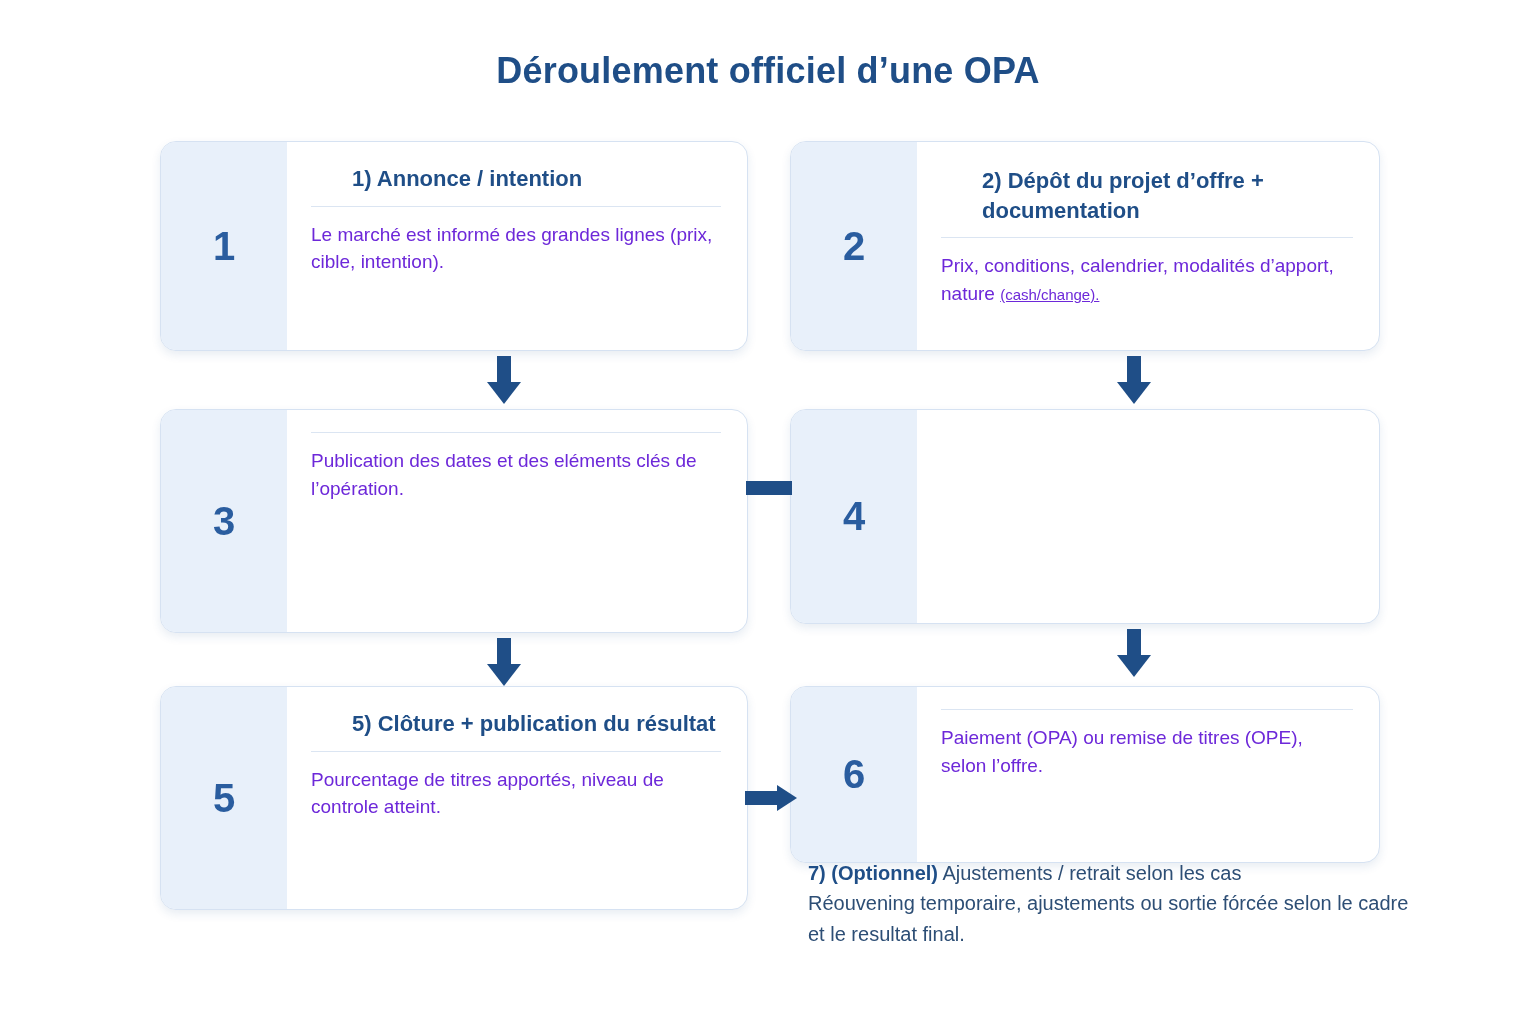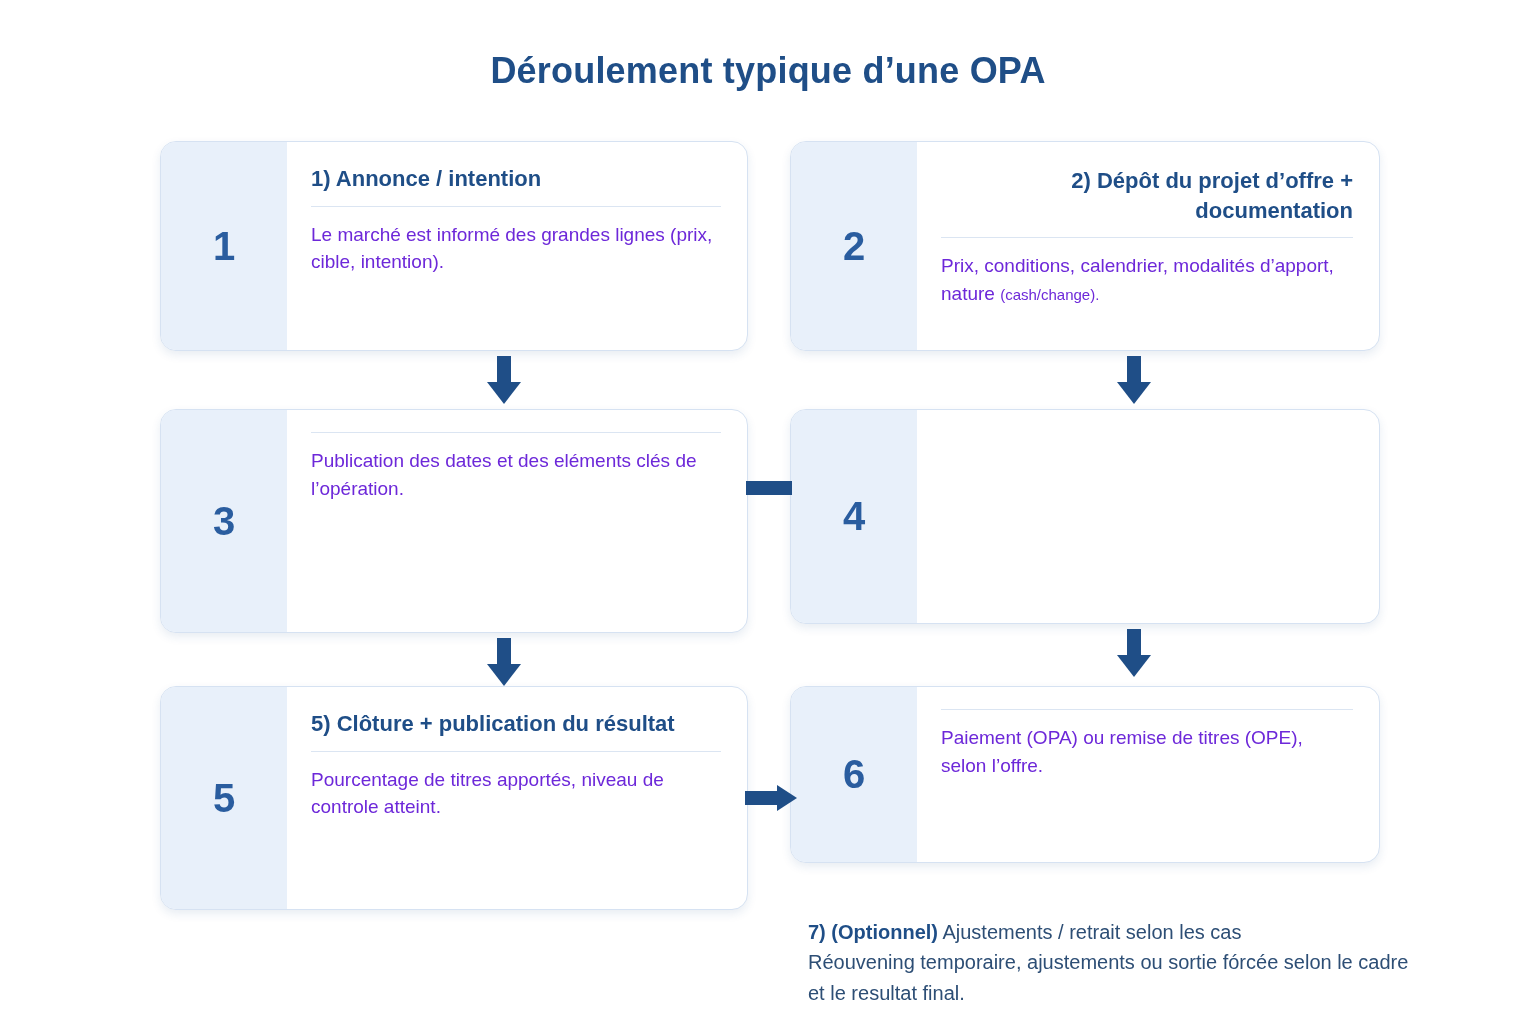--- a/index.html
+++ b/index.html
@@ -58,47 +58,49 @@
     padding: 22px 26px 18px 24px;
     display: flex;
     flex-direction: column;
   }
   .card-head {
     font-size: 22px;
     font-weight: bold;
     color: #1f4e87;
     line-height: 1.35;
     padding-bottom: 12px;
+    margin-left: 41px;
   }
   .divider {
     height: 1px;
     background: #dbe5f2;
     margin: 0 0 14px 0;
   }
   .card-text {
     font-size: 19px;
     line-height: 1.45;
     color: #6d28d9;
     font-weight: normal;
   }
   .card-text .small {
     font-size: 15px;
+    text-decoration: underline;
   }
 
   
   #card1 { left: 160px; top: 141px; width: 586px; height: 208px; }
   #card3 { left: 160px; top: 409px; width: 586px; height: 222px; }
   #card5 { left: 160px; top: 686px; width: 586px; height: 222px; }
   
   #card2 { left: 790px; top: 141px; width: 588px; height: 208px; }
   #card4 { left: 790px; top: 409px; width: 588px; height: 213px; }
   #card6 { left: 790px; top: 686px; width: 588px; height: 175px; }
 
   
-  #card2 .card-head, #card4 .card-head { padding-top: 2px; text-align: right; }
+  #card2 .card-head, #card4 .card-head { padding-top: 2px; }
 
   
   .arrow-v {
     position: absolute;
     width: 34px;
     height: 48px;
   }
   .arrow-v .shaft {
     position: absolute;
     left: 10px;
@@ -153,21 +155,21 @@
     top: 481px;
     width: 46px;
     height: 14px;
     background: #1f4e87;
   }
 
   
   .footnote {
     position: absolute;
     left: 808px;
-    top: 917px;
+    top: 858px;
     width: 620px;
   }
   .footnote-line1 {
     font-size: 20px;
     line-height: 1.5;
     color: #2d4e75;
   }
   .footnote-line1 b {
     color: #1f4e87;
     font-weight: bold;
@@ -176,21 +178,21 @@
     font-size: 20px;
     line-height: 1.55;
     color: #2d4e75;
   }
 </style>
 </head>
 <body>
 
 <div class="page">
 
-  <div class="title">Déroulement typique d’une OPA</div>
+  <div class="title">Déroulement officiel d’une OPA</div>
 
   <div class="card" id="card1">
     <div class="card-num">1</div>
     <div class="card-body">
       <div class="card-head">1) Annonce / intention</div>
       <div class="divider"></div>
       <div class="card-text">Le marché est informé des grandes lignes (prix, cible, intention).</div>
     </div>
   </div>
 

